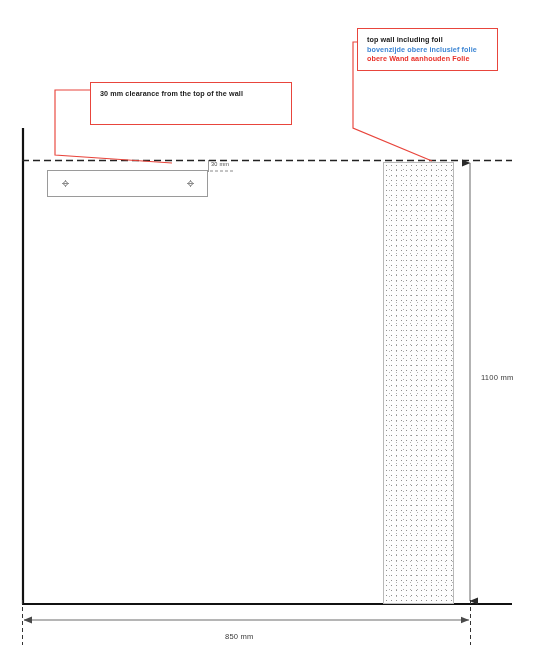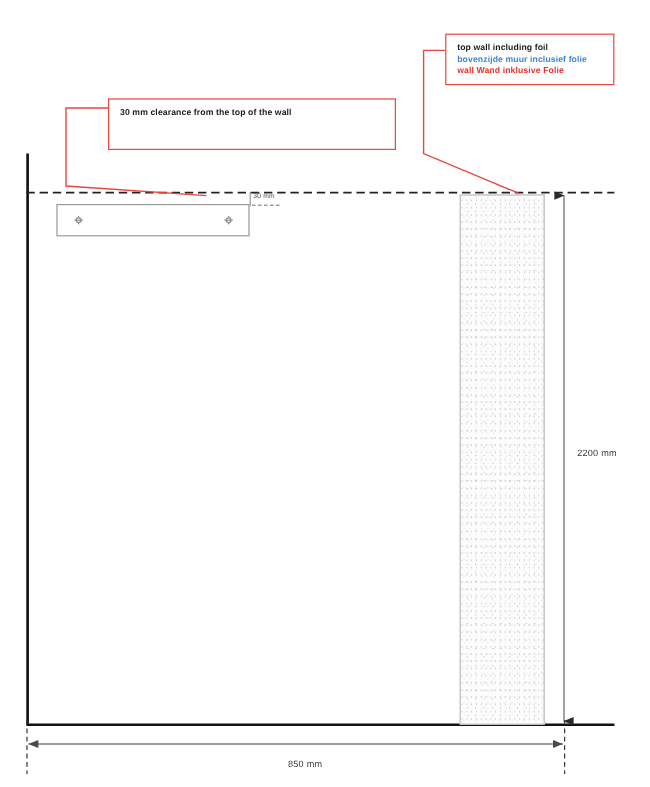--- a/index.html
+++ b/index.html
@@ -43,39 +43,39 @@
     letter-spacing: 0.1px;
     display: block;
   }
   .cl-en { color: #1a1a1a; }
   .cl-nl { color: #3d86d4; }
   .cl-de { color: #e8322a; }
 
   #callout-clearance {
     left: 90px;
     top: 82px;
-    width: 240px;
+    width: 202px;
     height: 43px;
   }
   #callout-topwall {
-    left: 371px;
+    left: 357px;
     top: 28px;
     width: 141px;
     height: 43px;
   }
 
   
   .dim-text {
     position: absolute;
     font-size: 7.6px;
     color: #3a3a3a;
     letter-spacing: 0.2px;
     white-space: nowrap;
   }
-  #dim-width-label  { left: 240px; top: 632px; }
+  #dim-width-label  { left: 225px; top: 632px; }
   #dim-height-label { left: 481px; top: 373px; }
   #dim-clearance-label {
     left: 211px;
     top: 161px;
     font-size: 5.6px;
     color: #4a4a4a;
   }
 
   
   #wall-column {
@@ -189,21 +189,21 @@
   <div class="bracket-hole" id="bracket-hole-right">
       <i></i>
     </div>
 
   <div class="callout" id="callout-clearance">
     <span class="cl cl-en">30 mm clearance from the top of the wall</span>
   </div>
 
   <div class="callout" id="callout-topwall">
     <span class="cl cl-en">top wall including foil</span>
-    <span class="cl cl-nl">bovenzijde muur inclusief folie</span>
-    <span class="cl cl-de">wall Wand inklusive Folie</span>
+    <span class="cl cl-nl">bovenzijde obere inclusief folie</span>
+    <span class="cl cl-de">obere Wand aanhouden Folie</span>
   </div>
 
   <div class="dim-text" id="dim-width-label">850 mm</div>
-  <div class="dim-text" id="dim-height-label">2200 mm</div>
+  <div class="dim-text" id="dim-height-label">1100 mm</div>
   <div class="dim-text" id="dim-clearance-label">30 mm</div>
 
 </div>
 
 </body></html>

